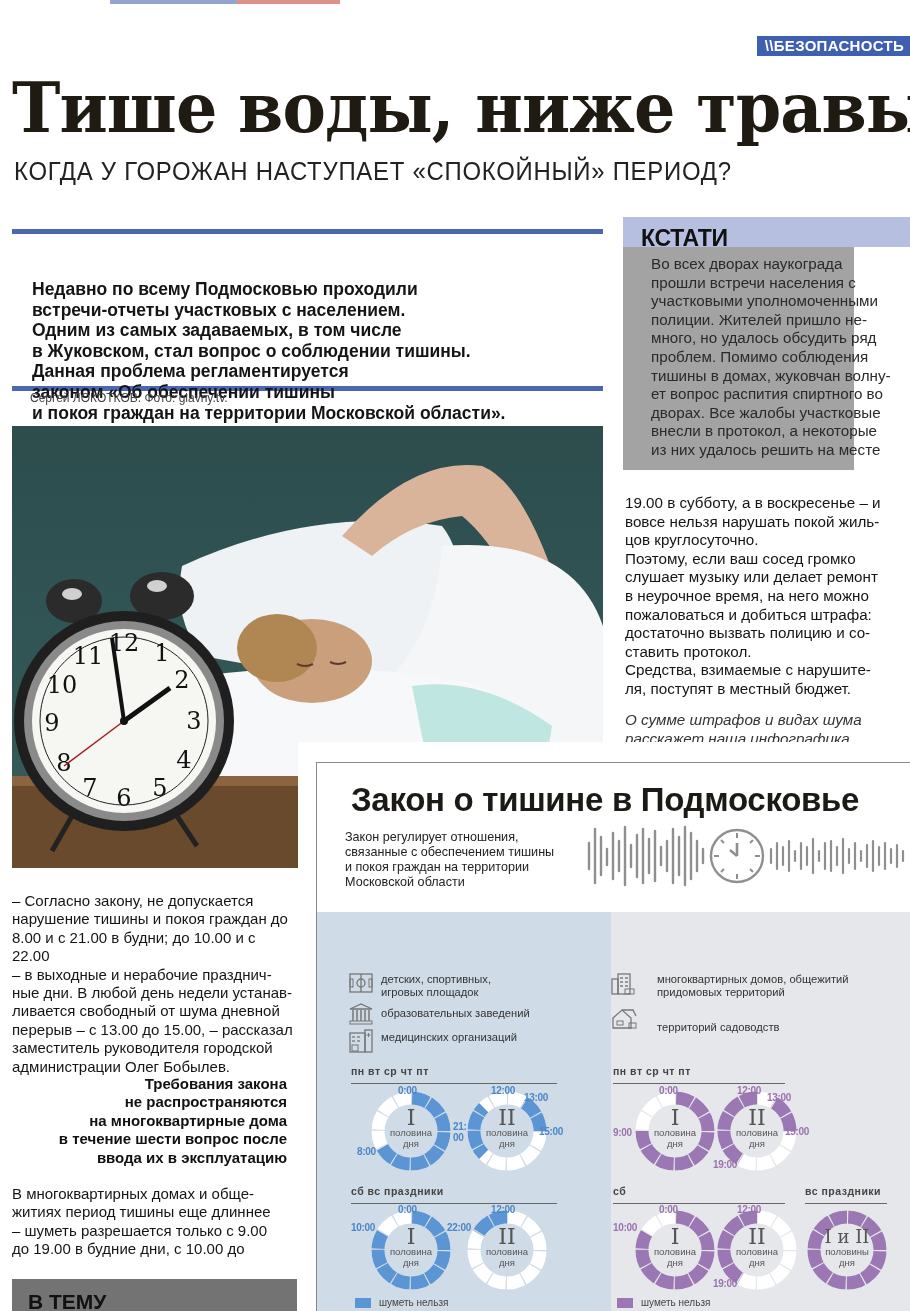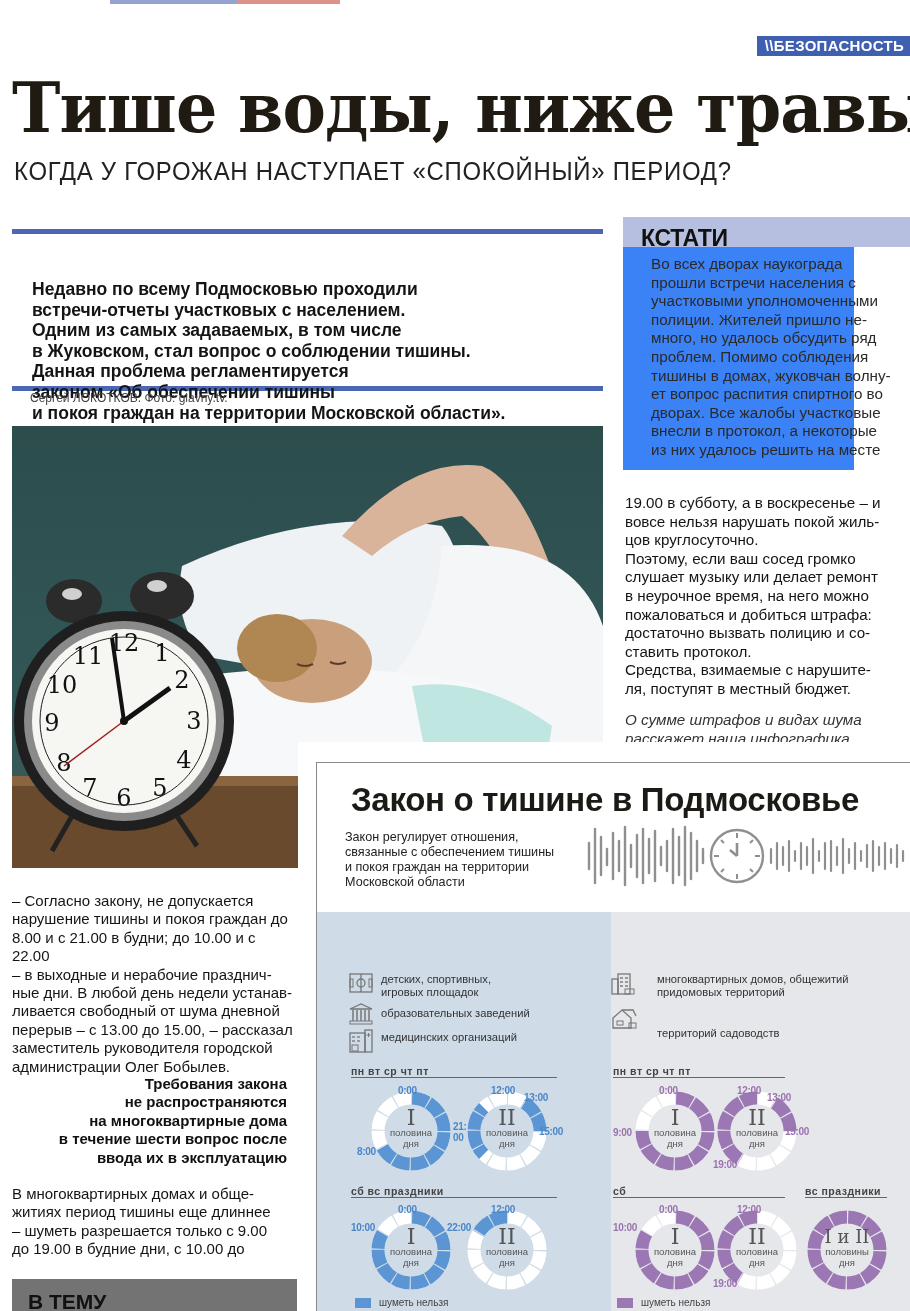--- a/index.html
+++ b/index.html
@@ -20,21 +20,21 @@
 
   .lead-box { position: absolute; left: 12px; top: 229px; width: 591px; height: 162px;
     border-top: 5px solid #4b67b3; border-bottom: 5px solid #4b67b3; padding: 8px 0 0 20px; }
   .lead-box p { font: bold 17.5px "Liberation Sans", sans-serif; line-height: 20.6px; color: #141414; white-space: pre-line; margin-top: 37px; }
 
   .byline { position: absolute; left: 30px; top: 391px; font: 12px "Liberation Sans", sans-serif; color: #444; }
 
   .photo { position: absolute; left: 12px; top: 426px; width: 591px; height: 442px; overflow: hidden;
     background: linear-gradient(180deg, #2d4d4d 0%, #325656 60%, #3d5e5a 100%); }
 
-  .kstati { position: absolute; left: 623px; top: 217px; width: 231px; height: 253px; background: #3b82f6; }
+  .kstati { position: absolute; left: 623px; top: 217px; width: 231px; height: 253px; background: #a3a3a3; }
   .kstati-head { position: absolute; left: 0; top: 0; width: 287px; height: 30px; background: #b7bfe1; }
   .kstati-title { position: absolute; left: 18px; top: 8px; font: bold 23px "Liberation Sans", sans-serif; color: #111; letter-spacing: -.3px; }
   .kstati-body { position: absolute; left: 28px; top: 38px; width: 252px; font: 15.2px "Liberation Sans", sans-serif;
     line-height: 18.6px; color: #2a2a2a; white-space: pre-line; }
 
   .col-right-text { position: absolute; left: 625px; top: 494px; width: 285px; font: 15.2px "Liberation Sans", sans-serif;
     line-height: 18.6px; color: #151515; white-space: pre-line; text-align: left; }
   .col-right-italic { position: absolute; left: 625px; top: 711px; width: 285px; font: italic 15.2px "Liberation Sans", sans-serif;
     line-height: 18.6px; color: #333; white-space: pre-line; }
 
@@ -55,21 +55,21 @@
   .wave { position: absolute; left: 268px; top: 60px; width: 326px; height: 66px; }
 
   .panel-left { position: absolute; left: 0; top: 149px; width: 294px; height: 400px; background: #cfdbe6; }
   .panel-right { position: absolute; left: 294px; top: 149px; width: 300px; height: 400px; background: #e6e7ea; }
   .modes-title { position: absolute; left: 0; top: 172px; width: 594px; text-align: center; font: bold 16px "Liberation Sans", sans-serif; color: #222; }
 
   .cat { position: absolute; display: flex; align-items: flex-start; font: 11.2px "Liberation Sans", sans-serif; color: #333; line-height: 13px; white-space: pre-line; }
   .cat svg { flex: 0 0 auto; margin-right: 8px; }
 
   .days { position: absolute; font: bold 10.5px "Liberation Sans", sans-serif; color: #444; letter-spacing: .5px;
-    border-bottom: 1px solid #666; padding-bottom: 0; }
+    border-bottom: 1px solid #666; padding-bottom: 6px; }
 
   .dial { position: absolute; width: 80px; height: 80px; }
   .dial svg { position: absolute; left: 0; top: 0; }
   .dial-label { position: absolute; left: 0; top: 17px; width: 80px; text-align: center; color: #555; }
   .dial-roman { display: block; font: 22px "DejaVu Serif", "Liberation Serif", serif; line-height: 20px; color: #555; }
   .dial-sub { display: block; font: 9.5px "Liberation Sans", sans-serif; line-height: 10.5px; color: #555; }
 
   .tlab { position: absolute; font: bold 10px "Liberation Sans", sans-serif; letter-spacing: -.3px; white-space: nowrap; }
   .tlab.blue { color: #4a86c8; }
   .tlab.purple { color: #9a72b0; }
@@ -335,21 +335,21 @@
     <span style="margin-left:14px">многоквартирных домов, общежитий
 придомовых территорий</span>
   </div>
   <div class="cat" style="left:294px;top:244px;">
     <svg width="26" height="22" viewBox="0 0 26 22">
       <path d="M2 11 L11 3 L20 11 L20 21 L2 21 Z" fill="none" stroke="#777" stroke-width="1.3"></path>
       <path d="M11 3 L22 3 L25 9" fill="none" stroke="#777" stroke-width="1.3"></path>
       <rect x="6" y="14" width="6" height="4" fill="none" stroke="#777"></rect>
       <rect x="18" y="16" width="7" height="5" fill="none" stroke="#777"></rect>
     </svg>
-    <span style="margin-left:12px;margin-top:20px">территорий садоводств</span>
+    <span style="margin-left:12px;margin-top:14px">территорий садоводств</span>
   </div>
 
   <div class="days" style="left:34px;top:302px;width:206px;">пн  вт  ср  чт  пт</div>
 
   <div class="dial" style="left:54px;top:328px;">
     <svg width="80" height="80" viewBox="0 0 80 80">
       <circle cx="40" cy="40" r="33" fill="none" stroke="#ffffff" stroke-width="13"></circle>
       <circle cx="40" cy="40" r="33" fill="none" stroke="#5b95d3" stroke-width="13" stroke-dasharray="138.2 69.1" transform="rotate(-90 40 40)"></circle>
       <circle cx="40" cy="40" r="33" fill="none" stroke="#cfdbe6" stroke-width="14" stroke-dasharray="1.2 16.08" transform="rotate(-90 40 40)"></circle>
     </svg>

